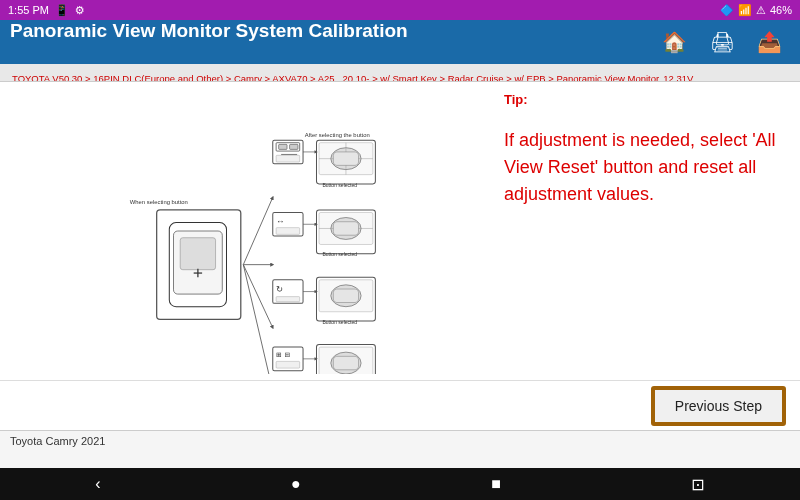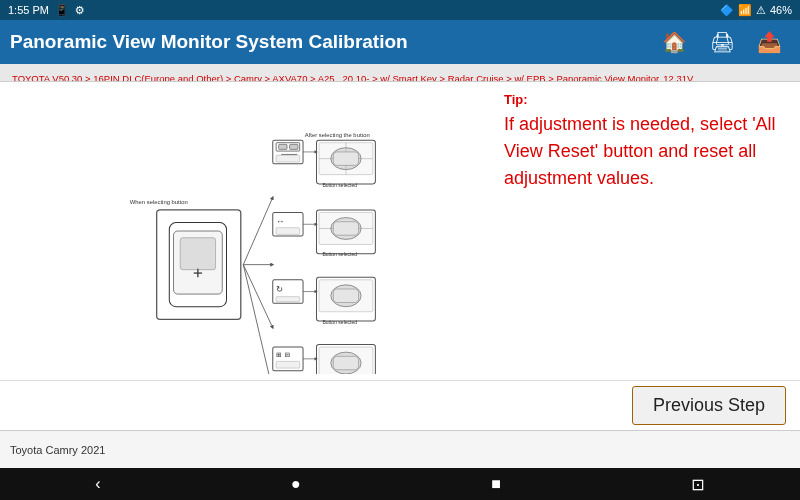--- a/index.html
+++ b/index.html
@@ -1,37 +1,36 @@
 <!DOCTYPE html>
 <html><head>
   <meta charset="utf-8">
   <style>
     * { box-sizing: border-box; margin: 0; padding: 0; }
     body { width: 800px; height: 500px; font-family: Arial, sans-serif; background: #fff; overflow: hidden; }
 
     
     .status-bar {
-      background: #0c4a6e;
+      background: #a21caf;
       color: #fff;
       display: flex;
       justify-content: space-between;
       align-items: center;
       padding: 2px 8px;
       font-size: 11px;
       height: 20px;
     }
     .status-left { display: flex; align-items: center; gap: 6px; }
     .status-right { display: flex; align-items: center; gap: 4px; }
 
     
     .header {
       background: #1a6aa8;
       color: #fff;
       display: flex;
-      align-items: center;
       padding: 0 10px;
       height: 44px;
     }
     .header-title {
       flex: 1;
       font-size: 19px;
       font-weight: bold;
       color: #fff;
     }
     .header-icons {
@@ -74,59 +73,59 @@
 
     
     .tip-area {
       width: 310px;
       padding: 10px 14px;
       font-size: 13px;
     }
     .tip-label {
       color: #d00;
       font-weight: bold;
-      margin-bottom: 4px;
+      margin-bottom: 20px;
     }
     .tip-text {
       color: #d00;
       font-size: 18px;
       line-height: 1.5;
     }
 
     
     .nav-buttons {
       display: flex;
       justify-content: flex-end;
       align-items: center;
       padding: 6px 14px;
       gap: 10px;
       border-top: 1px solid #ddd;
       height: 50px;
     }
     .nav-btn {
       background: #f0f0f0;
-      border: 1px solid #a16207;
+      border: 4px solid #a16207;
       padding: 8px 20px;
-      font-size: 18px;
+      font-size: 14px;
       cursor: pointer;
       border-radius: 3px;
       color: #222;
     }
 
     
     .footer {
       background: #f5f5f5;
       border-top: 1px solid #ccc;
       padding: 4px 10px;
       font-size: 11px;
       color: #333;
       height: 38px;
       display: flex;
       flex-direction: column;
-      justify-content: center;
+      justify-content: flex-start;
     }
 
     
     .bottom-nav {
       background: #111;
       height: 32px;
       display: flex;
       justify-content: space-around;
       align-items: center;
     }

